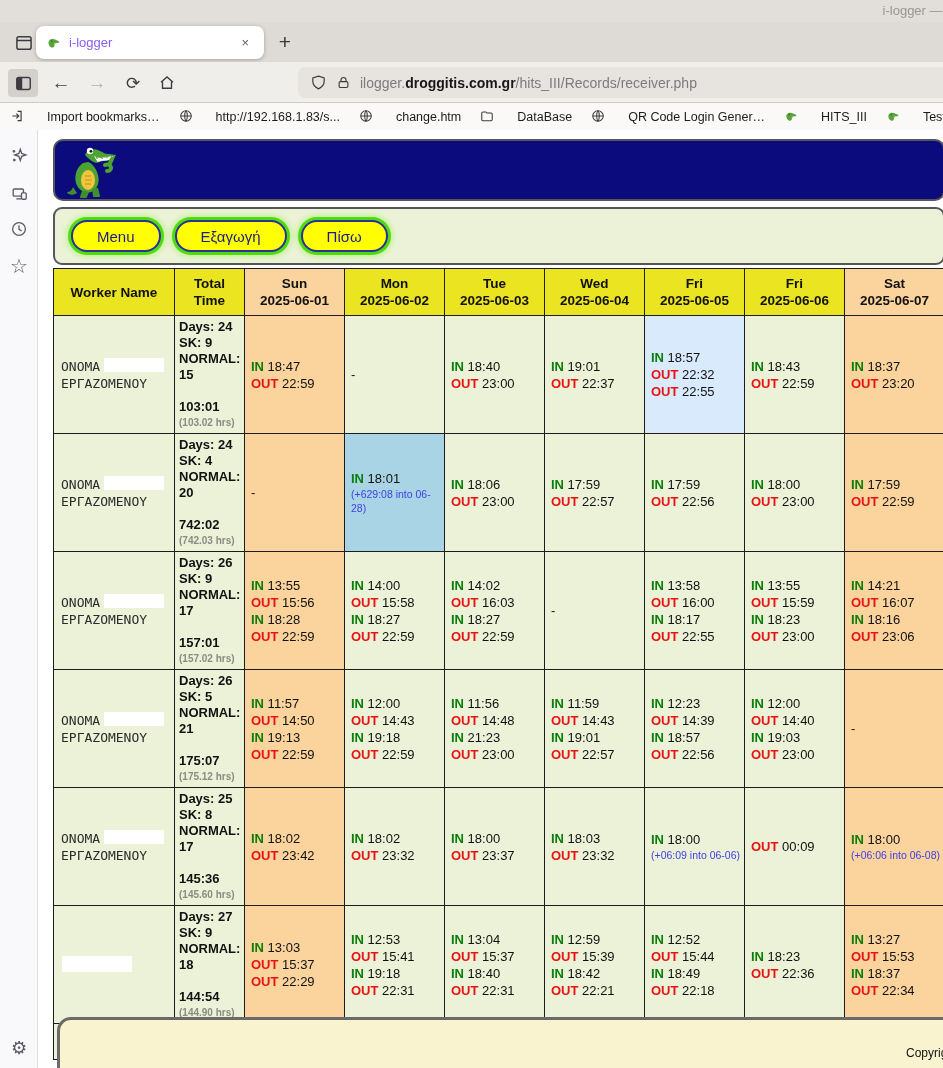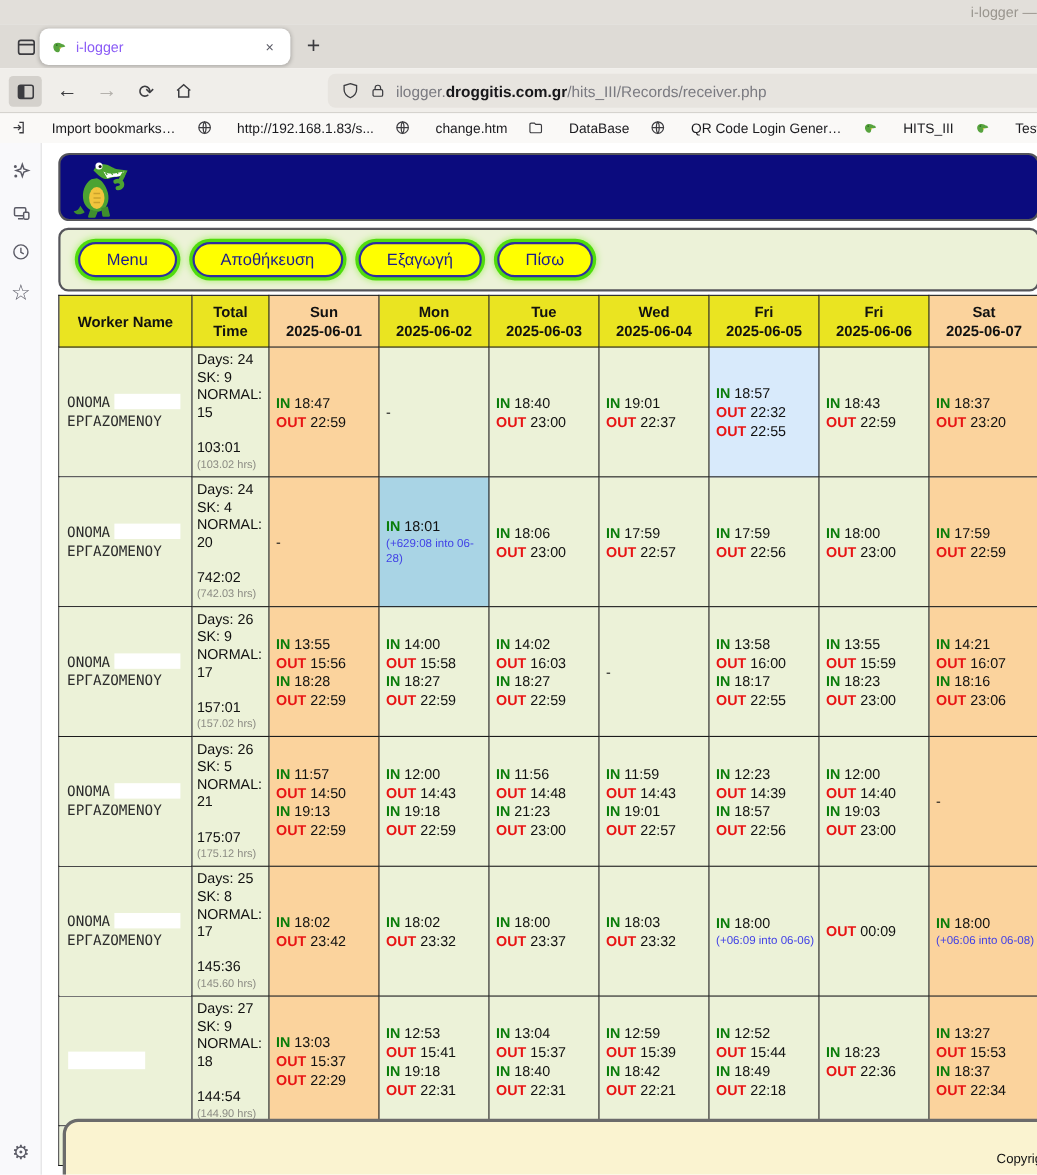--- a/index.html
+++ b/index.html
@@ -58,21 +58,21 @@
   table.tt td { height:115px; vertical-align:middle; background:var(--cell-green); }
   td.weekend  { background:var(--weekend) !important; }
   td.blue-light { background:var(--blue-light) !important; }
   td.blue-med   { background:var(--blue-med) !important; }
 
   td.name-cell { position:relative; font-family:"DejaVu Sans Mono", monospace; font-size:13px; color:#2c2c2c; padding-left:7px; line-height:17px; }
   .redact-box { position:absolute; background:#fff; }
   .redact-partial { left:50px; top:42px; width:60px; height:14px; }
   .redact-full { left:8px; top:50px; width:70px; height:16px; }
 
-  td.totals-cell { padding:3px 4px; font-weight:normal; line-height:16px; color:#111; vertical-align:top; }
+  td.totals-cell { padding:3px 4px; font-weight:bold; line-height:16px; color:#111; vertical-align:top; }
   td.totals-cell .hrs { color:#8b8b83; font-size:10px; line-height:14px; margin-top:1px; }
   td.totals-cell .ttotal { margin-top:16px; }
 
   td.day-cell { padding:2px 3px 2px 6px; line-height:17px; color:#111; }
   .entry b.in  { color:var(--in-green); }
   .entry b.out { color:var(--out-red); }
   .note { color:var(--note-blue); font-size:10.5px; line-height:14px; }
 
   tr.partial td { height:36px; vertical-align:top; padding-top:1px; }
 
@@ -261,21 +261,20 @@
           <circle cx="28" cy="8.3" r="1.4" fill="#111"></circle>
         <path d="M42 22c3-1 6 0 6 3 0 2-2 3-4 3" fill="none" stroke="#4ca332" stroke-width="4" stroke-linecap="round"></path>
         <path d="M47 20l2-4" stroke="#4ca332" stroke-width="4" stroke-linecap="round"></path>
         <path d="M20 48l-2 6h5l2-5M30 46l1 7h5l-2-8" fill="#3f8f2e" stroke="#3f8f2e" stroke-width="2" stroke-linejoin="round"></path>
       </svg>
     </div>
   </div>
 
   <div class="btn-panel">
       <button class="app-btn">Menu</button>
-      <button class="app-btn">Αποθήκευση</button>
       <button class="app-btn">Εξαγωγή</button>
       <button class="app-btn">Πίσω</button>
     </div>
 
   <div class="table-wrap">
     <table class="tt">
       <colgroup>
         <col style="width:121px">
           <col style="width:70px">
         <col style="width:100px">

